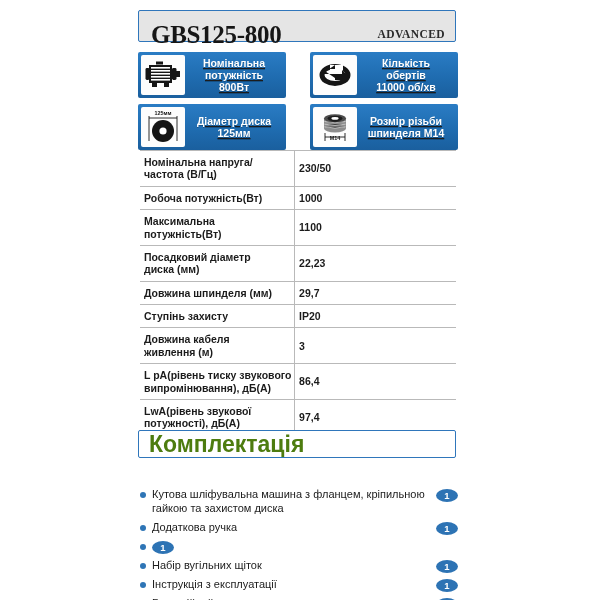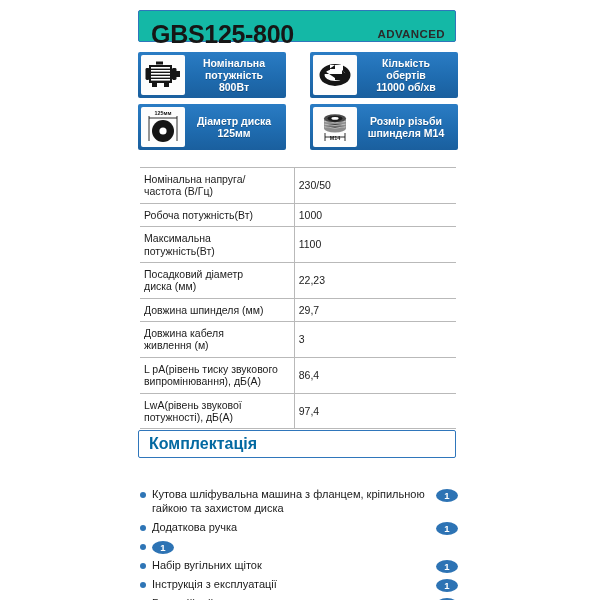--- a/index.html
+++ b/index.html
@@ -6,69 +6,69 @@
   body{
     width:600px;height:600px;background:#ffffff;
     font-family:"Liberation Sans","DejaVu Sans",sans-serif;
     color:#1c1c1c;overflow:hidden;
   }
   .sheet{position:relative;width:600px;height:600px;}
 
   
   .title-box{
     position:absolute;left:138px;top:10px;width:318px;height:32px;
-    border:1.5px solid #2f76bb;background:#14b8a6;border-radius:2px;
-    display:flex;align-items:center;box-sizing:border-box;padding:16px 10px 0 12px;
+    border:1.5px solid #2f76bb;background:#e5e5e5;border-radius:2px;
+    display:flex;align-items:center;box-sizing:border-box;padding:16px 10px 0 12px;font-family:Liberation Serif, serif;
   }
   .title-text{font-size:25px;font-weight:bold;letter-spacing:-0.3px;color:#161616;line-height:1;}
   .title-badge{margin-left:auto;font-size:11.5px;font-weight:bold;letter-spacing:0.4px;color:#2b2b2b;text-align:right;}
 
   
   .features{position:absolute;left:138px;top:52px;width:320px;}
-  .frow{display:flex;gap:24px;margin-bottom:6px;}
+  .frow{display:flex;gap:24px;margin-bottom:6px;text-decoration:underline;}
   .fbadge{
     display:flex;align-items:center;border-radius:2px;
     background:linear-gradient(180deg,#2a7cc4 0%,#1f6cb0 55%,#1a5f9e 100%);
     box-sizing:border-box;padding:3px;height:46px;
   }
   .fbadge.wide{width:156px;}
   .ficonbox{
     width:44px;height:40px;background:#fdfdfd;border-radius:2px;
     display:flex;align-items:center;justify-content:center;flex:0 0 auto;
     overflow:hidden;
   }
   .flabel{
     flex:1;text-align:center;color:#ffffff;font-weight:bold;
     font-size:10.5px;line-height:1.16;padding:0 3px;
     text-shadow:0 1px 0 rgba(0,0,0,.25);
   }
   .flabel .ln{display:block;white-space:nowrap;}
 
   
   .spec{
-    position:absolute;left:140px;top:167px;width:316px;
-    border-collapse:collapse;font-size:10.5px;
+    position:absolute;left:140px;top:150px;width:316px;
+    border-collapse:collapse;font-size:10.5px;font-weight:bold;
   }
   .spec td{
     border-bottom:1.3px solid #b9b9b9;
     padding:5px 2px 5px 4px;vertical-align:middle;color:#1b1b1b;line-height:1.18;
   }
   .spec tr:first-child td{border-top:1.3px solid #b9b9b9;}
   .spec td.k{width:152px;}
   .spec td.v{
     width:164px;text-align:left;border-left:1.3px solid #b9b9b9;
   }
 
   
   .kit-box{
     position:absolute;left:138px;top:430px;width:318px;height:28px;
     border:1.5px solid #2f76bb;background:#ffffff;border-radius:2px;
     display:flex;align-items:center;box-sizing:border-box;padding:0 10px;
   }
-  .kit-title{font-size:16px;font-weight:bold;color:#0369a1;line-height:1;text-align:right;}
+  .kit-title{font-size:23px;font-weight:bold;color:#4d7c0f;line-height:1;text-align:right;}
   .kit-list{position:absolute;left:140px;top:488px;width:318px;}
   .kit-item{display:flex;align-items:flex-start;margin-bottom:5px;}
   .kit-bullet{
     width:6px;height:6px;border-radius:50%;background:#2e75b6;
     flex:0 0 auto;margin-top:4px;margin-right:6px;
   }
   .kit-text{flex:1;font-size:11px;line-height:1.25;color:#1b1b1b;padding-right:8px;}
   .kit-qty{
     flex:0 0 auto;width:22px;height:13px;border-radius:50%;
     background:#2d73b4;color:#fff;font-size:9.5px;font-weight:bold;
@@ -198,20 +198,24 @@
       </tr>
       <tr>
         <td class="k">Посадковий діаметр<br>диска (мм)</td>
         <td class="v">22,23</td>
       </tr>
       <tr>
         <td class="k">Довжина шпинделя (мм)</td>
         <td class="v">29,7</td>
       </tr>
       <tr>
+        <td class="k">Ступінь захисту</td>
+        <td class="v">IP20</td>
+      </tr>
+      <tr>
         <td class="k">Довжина кабеля<br>живлення (м)</td>
         <td class="v">3</td>
       </tr>
       <tr>
         <td class="k">L pA(рівень тиску звукового<br>випромінювання), дБ(А)</td>
         <td class="v">86,4</td>
       </tr>
       <tr>
         <td class="k">LwA(рівень звукової<br>потужності), дБ(А)</td>
         <td class="v">97,4</td>

